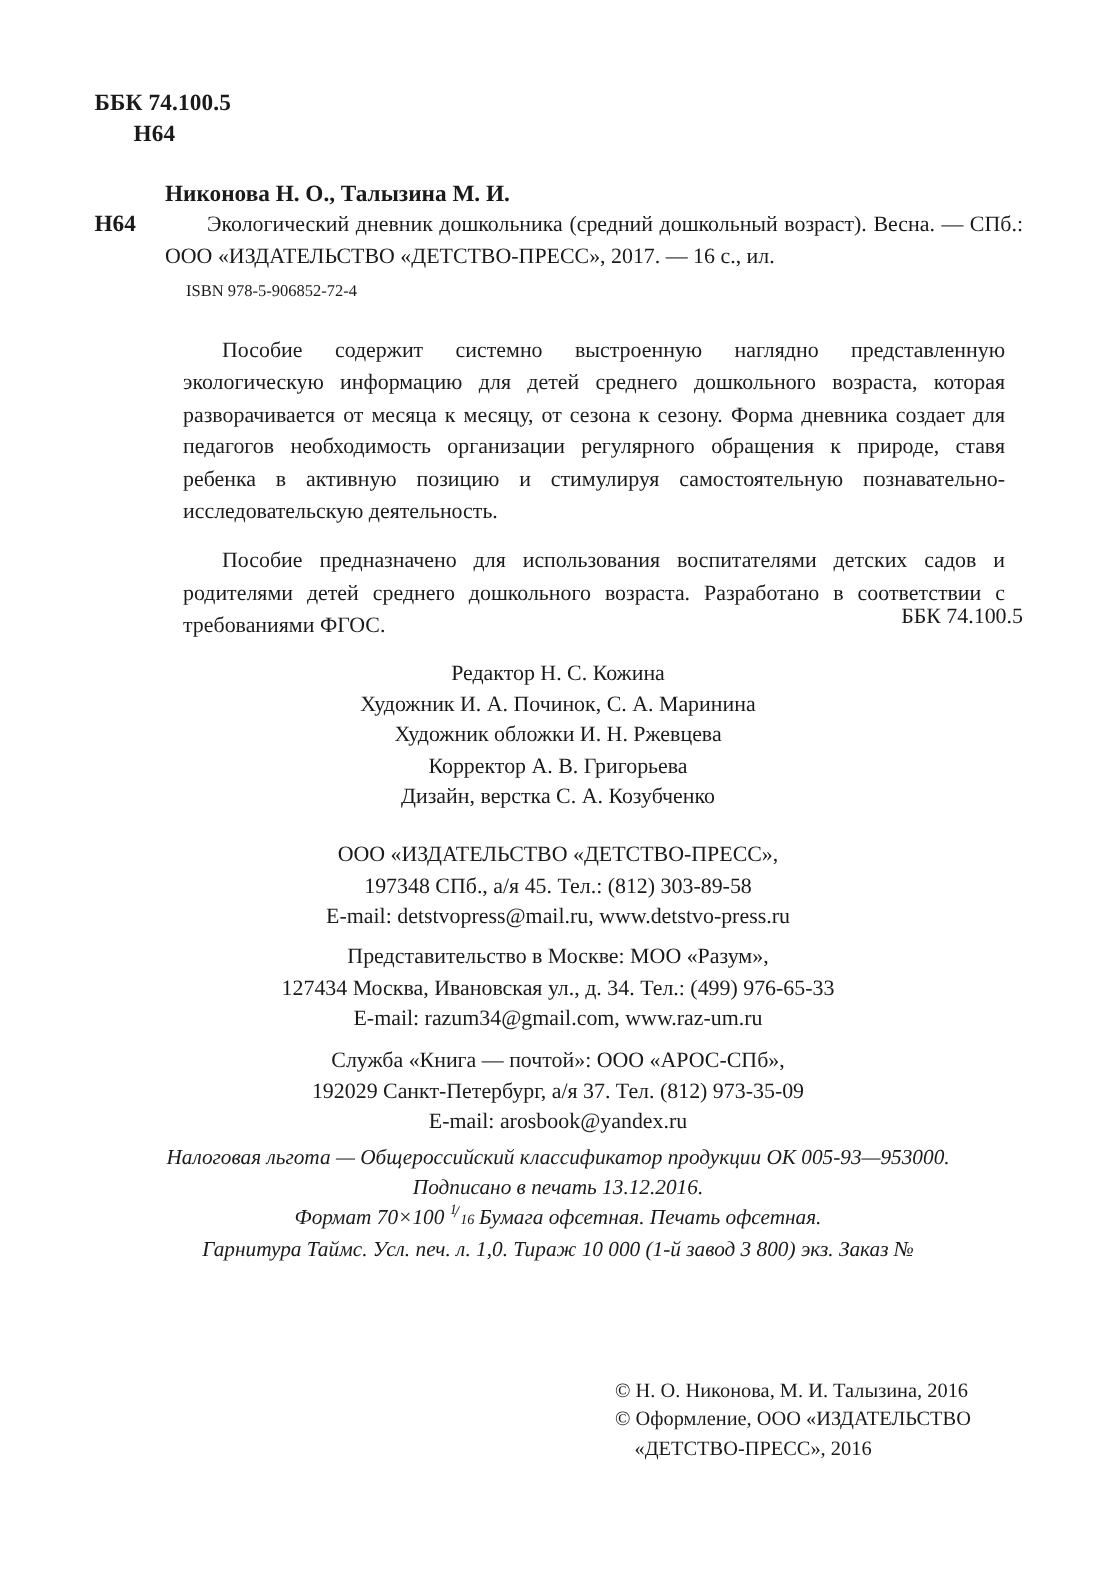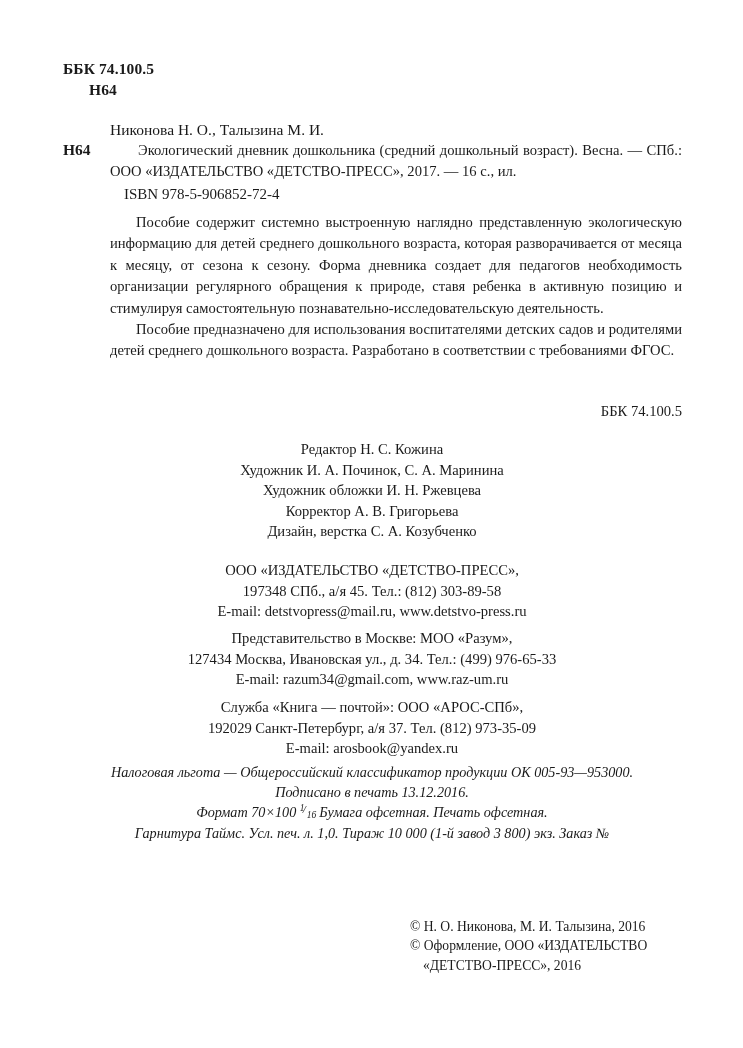--- a/index.html
+++ b/index.html
@@ -33,21 +33,21 @@
     line-height: 21px;
     letter-spacing: .1px;
   }
   .bbk-head .line2 { margin-left: 26px; }
 
   
   .authors {
     left: 110px;
     top: 120px;
     font-size: 15.5px;
-    font-weight: normal;
+    font-weight: bold;
     line-height: 20px;
   }
 
   
   .cat-marker {
     left: 63px;
     top: 141px;
     font-size: 15.5px;
     font-weight: bold;
   }
@@ -59,35 +59,35 @@
     width: 572px;
     font-size: 14.6px;
     line-height: 21px;
     text-align: justify;
     text-indent: 28px;
   }
 
   .isbn {
     left: 124px;
     top: 184px;
-    font-size: 15px;
+    font-size: 11px;
     line-height: 21px;
   }
 
   
   .annotation {
     left: 110px;
     top: 212px;
     width: 572px;
     font-size: 14.6px;
     line-height: 21.4px;
     text-align: justify;
   }
   .annotation p {
-    margin: 0;
+    margin: 12px;
     text-indent: 26px;
   }
   .annotation p + p { margin-top: 0; }
 
   
   .bbk-repeat {
     left: 380px;
     top: 403px;
     width: 302px;
     text-align: right;

